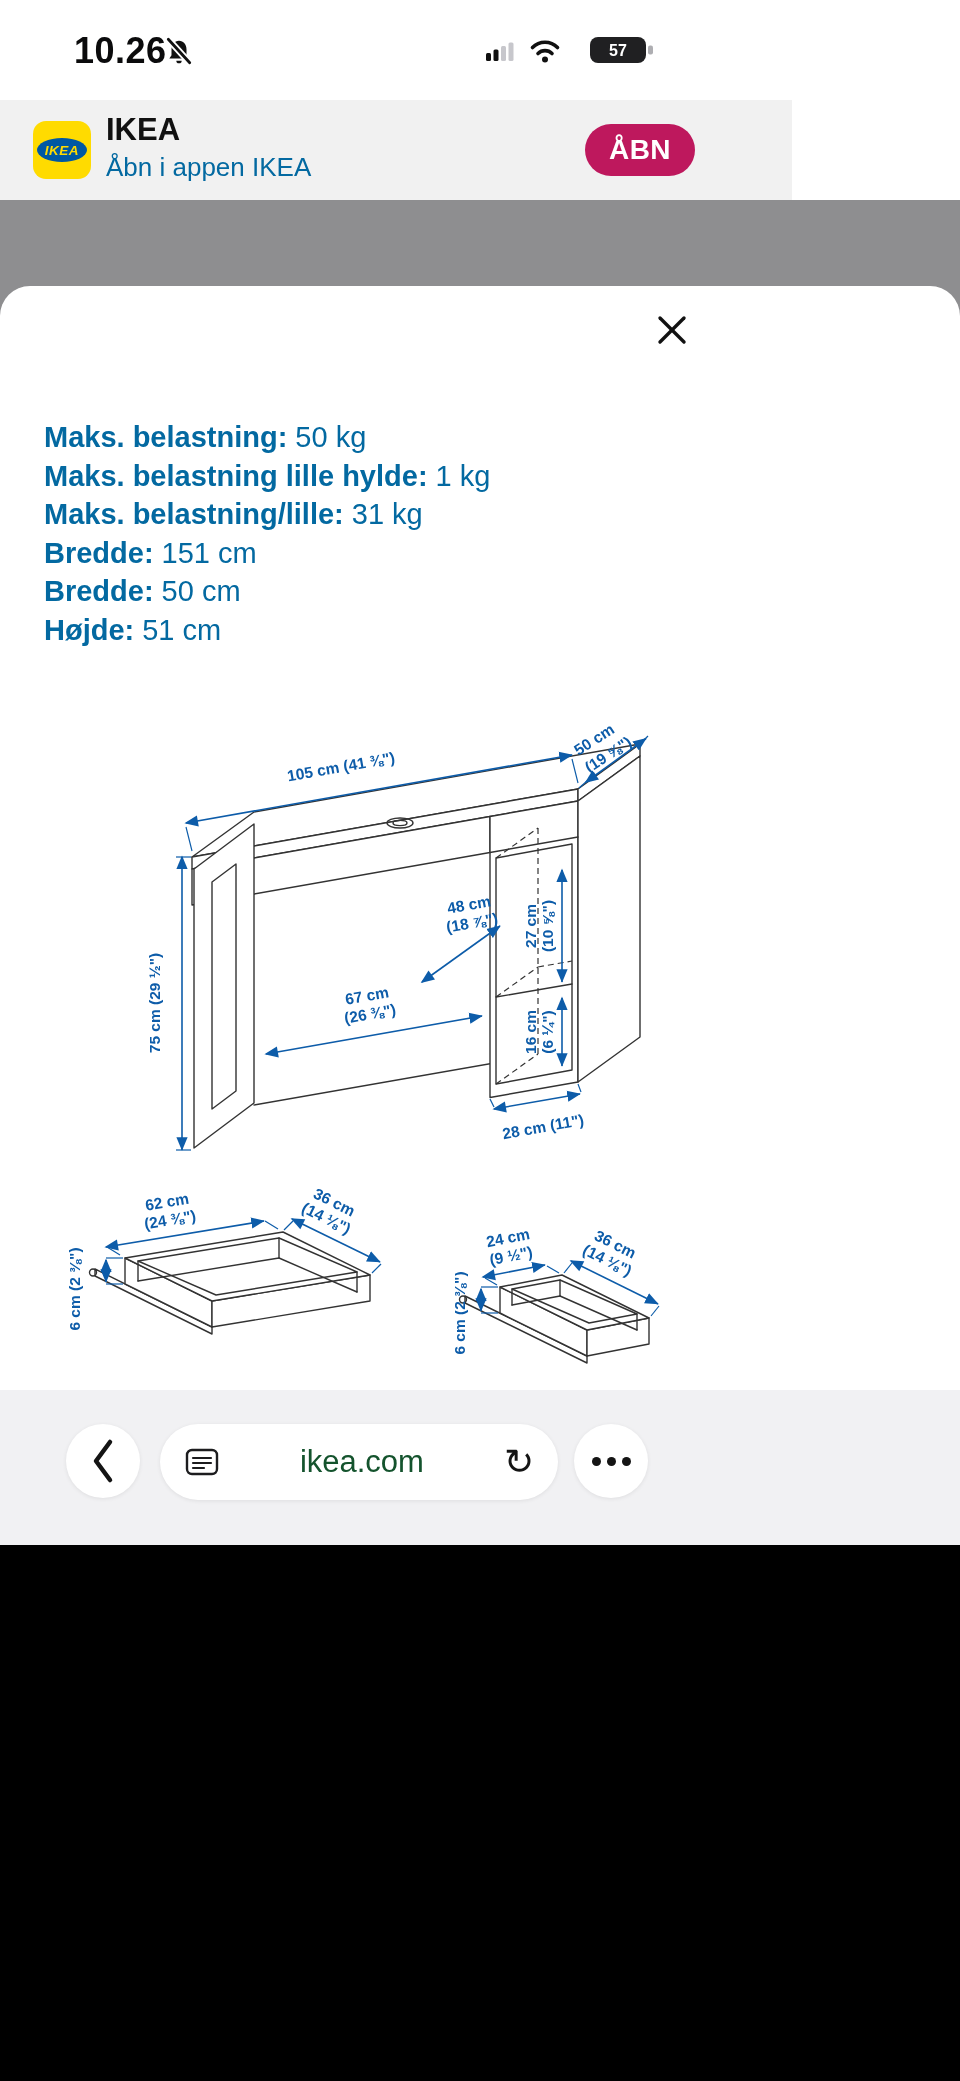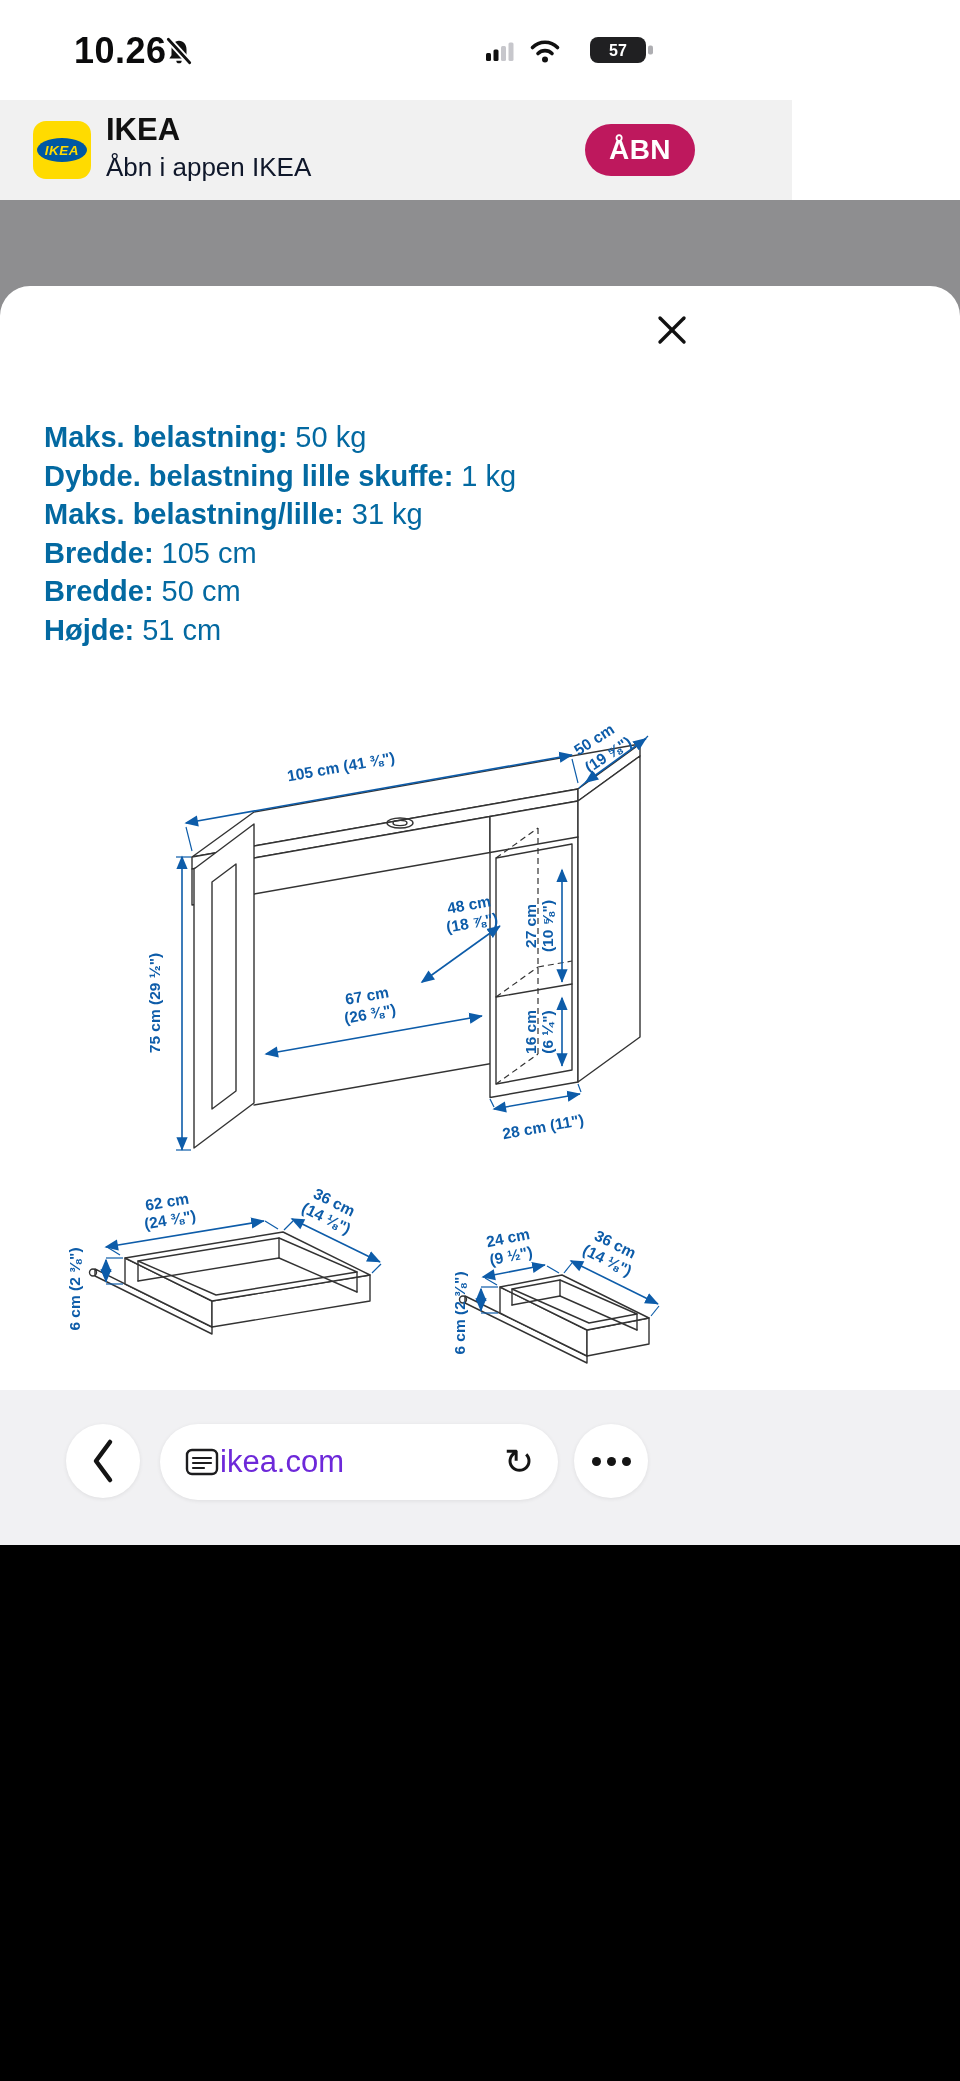--- a/index.html
+++ b/index.html
@@ -12,21 +12,21 @@
   .time{left:74px;top:30px;font-size:36px;font-weight:700;color:#0b0b0c;letter-spacing:.5px;}
   .bell{left:164px;top:36px;}
   .sig{left:486px;top:40px;}
   .wifi{left:528px;top:38px;}
   .batt{left:590px;top:36px;}
 
   
   .app-banner{left:0;top:100px;width:792px;height:100px;background:#f1f1f1;}
   .ikea-logo{left:33px;top:21px;}
   .banner-title{left:106px;top:12px;font-size:31px;font-weight:700;color:#111;}
-  .banner-sub{left:106px;top:52px;font-size:26px;color:#0f172a;}
+  .banner-sub{left:106px;top:52px;font-size:26px;color:#0369a1;}
   .open-btn{left:585px;top:24px;width:110px;height:52px;border-radius:26px;background:#be185d;
             color:#fff;font-size:28px;font-weight:700;display:flex;align-items:center;justify-content:center;
             letter-spacing:.5px;cursor:pointer;border:none;}
 
   
   .dimmed{left:0;top:200px;width:960px;height:120px;background:#8e8e90;}
 
   
   .sheet{left:0;top:286px;width:960px;height:1259px;background:#fff;border-radius:30px 30px 0 0;}
   .close-btn{left:645px;top:18px;width:54px;height:54px;background:transparent;border:none;cursor:pointer;padding:0;}
@@ -47,21 +47,21 @@
 
   
   .toolbar{left:0;top:1390px;width:960px;height:155px;background:#f1f1f3;}
   .circ{width:74px;height:74px;border-radius:50%;background:#fff;box-shadow:0 1px 4px rgba(0,0,0,.08);
         display:flex;align-items:center;justify-content:center;border:none;cursor:pointer;}
   .back-btn{left:66px;top:34px;}
   .more-btn{left:574px;top:34px;}
   .url-pill{left:160px;top:34px;width:398px;height:76px;border-radius:38px;background:#fff;
             box-shadow:0 1px 4px rgba(0,0,0,.08);display:flex;align-items:center;padding:0 24px;
             box-sizing:border-box;cursor:text;}
-  .url-text{flex:1;text-align:left;font-size:31px;color:#6d28d9;}
+  .url-text{flex:1;text-align:center;font-size:31px;color:#14532d;}
   .reload{font-size:36px;color:#141414;line-height:1;font-family:"DejaVu Sans",sans-serif;}
   .dots{display:flex;gap:6px;}
   .dots span{width:9px;height:9px;border-radius:50%;background:#141414;display:block;}
 
   .footer-black{left:0;top:1545px;width:960px;height:536px;background:#000;}
 </style>
 </head>
 <body>
 
 <div class="screen">
@@ -109,23 +109,23 @@
 
     <button class="abs close-btn">
       <svg width="36" height="36" viewBox="0 0 36 36">
         <line x1="6" y1="6" x2="30" y2="30" stroke="#111" stroke-width="3.4" stroke-linecap="round"></line>
         <line x1="30" y1="6" x2="6" y2="30" stroke="#111" stroke-width="3.4" stroke-linecap="round"></line>
       </svg>
     </button>
 
     <div class="abs specs">
       <div class="spec-line"><span class="spec-label">Maks. belastning:</span><span class="spec-value">50 kg</span></div>
-      <div class="spec-line"><span class="spec-label">Dybde. belastning lille skuffe:</span><span class="spec-value">1 kg</span></div>
+      <div class="spec-line"><span class="spec-label">Maks. belastning lille hylde:</span><span class="spec-value">1 kg</span></div>
       <div class="spec-line"><span class="spec-label">Maks. belastning/lille:</span><span class="spec-value">31 kg</span></div>
-      <div class="spec-line"><span class="spec-label">Bredde:</span><span class="spec-value">105 cm</span></div>
+      <div class="spec-line"><span class="spec-label">Bredde:</span><span class="spec-value">151 cm</span></div>
       <div class="spec-line"><span class="spec-label">Bredde:</span><span class="spec-value">50 cm</span></div>
       <div class="spec-line"><span class="spec-label">Højde:</span><span class="spec-value">51 cm</span></div>
     </div>
 
     <svg class="abs" style="left:70px;top:434px" width="590" height="460" viewBox="0 0 590 460">
       <defs>
         <marker id="dE" markerWidth="9" markerHeight="8" refX="8" refY="4" orient="auto">
           <path d="M0,0.5 L8.5,4 L0,7.5 Z" fill="#0D5CA9"></path>
           </marker>
         <marker id="dS" markerWidth="9" markerHeight="8" refX="1" refY="4" orient="auto">

